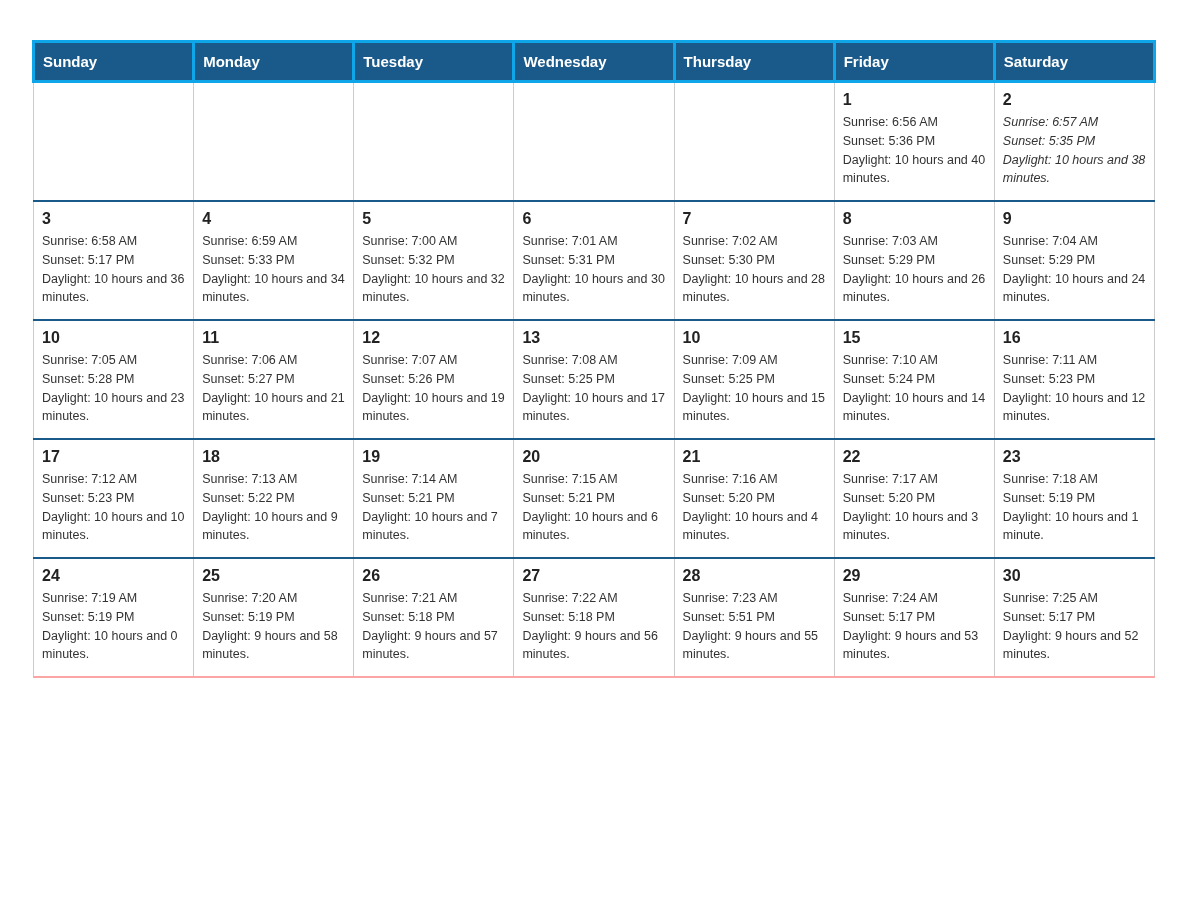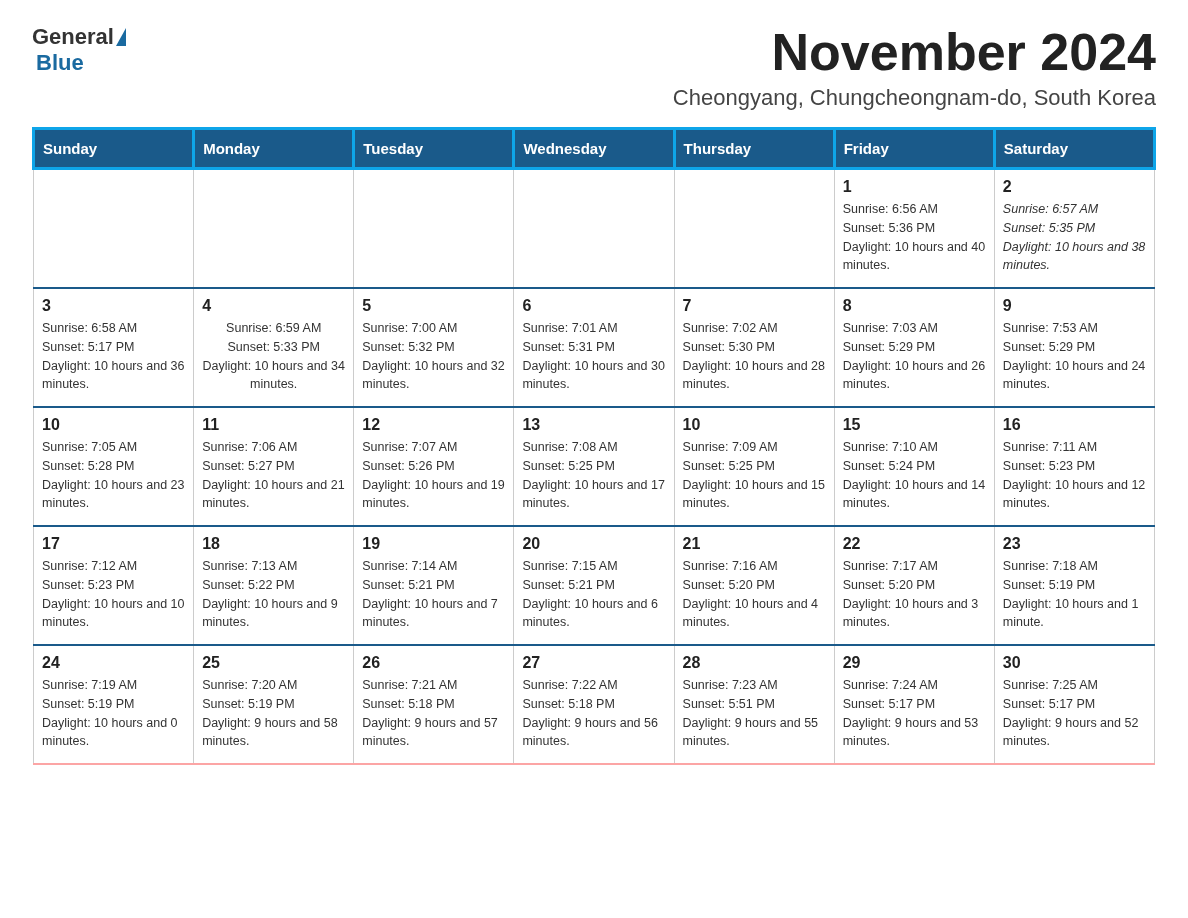--- a/index.html
+++ b/index.html
@@ -97,33 +97,20 @@
       color: #333;
       line-height: 1.5;
     }
     .empty-cell { background: #fff; }
     .calendar tbody tr:last-child { border-bottom: 2px solid #fca5a5; }
   </style>
 </head>
 <body>
 
 <div class="header-area">
-  <div class="logo">
-    <div class="logo-text">
-      <span class="logo-general">General</span>
-      <span class="logo-triangle"></span>
-    </div>
-    <div style="margin-left:4px;">
-      <span class="logo-blue">Blue</span>
-    </div>
-  </div>
-  <div class="title-area">
-    <div class="page-title">November 2024</div>
-    <div class="subtitle">Cheongyang, Chungcheongnam-do, South Korea</div>
-  </div>
 </div>
 
 <table class="calendar">
   <thead>
     <tr>
     <th>Sunday</th>
         <th>Monday</th>
         <th>Tuesday</th>
         <th>Wednesday</th>
         <th>Thursday</th>
@@ -153,21 +140,21 @@
       </tr>
       <tr>
         <td>
           <span class="day-number">3</span>
           <div class="day-info" style="white-space: pre-line;">Sunrise: 6:58 AM
 Sunset: 5:17 PM
 Daylight: 10 hours and 36 minutes.</div>
         </td>
         <td>
           <span class="day-number">4</span>
-          <div class="day-info" style="white-space: pre-line; text-align: center;">Sunrise: 6:59 AM
+          <div class="day-info" style="white-space: pre-line;">Sunrise: 6:59 AM
 Sunset: 5:33 PM
 Daylight: 10 hours and 34 minutes.</div>
         </td>
         <td>
           <span class="day-number">5</span>
           <div class="day-info" style="white-space: pre-line;">Sunrise: 7:00 AM
 Sunset: 5:32 PM
 Daylight: 10 hours and 32 minutes.</div>
         </td>
         <td>
@@ -183,21 +170,21 @@
 Daylight: 10 hours and 28 minutes.</div>
         </td>
         <td>
           <span class="day-number">8</span>
           <div class="day-info" style="white-space: pre-line;">Sunrise: 7:03 AM
 Sunset: 5:29 PM
 Daylight: 10 hours and 26 minutes.</div>
         </td>
         <td>
           <span class="day-number">9</span>
-          <div class="day-info" style="white-space: pre-line;">Sunrise: 7:53 AM
+          <div class="day-info" style="white-space: pre-line;">Sunrise: 7:04 AM
 Sunset: 5:29 PM
 Daylight: 10 hours and 24 minutes.</div>
         </td>
       </tr>
       <tr>
         <td>
           <span class="day-number">10</span>
           <div class="day-info" style="white-space: pre-line;">Sunrise: 7:05 AM
 Sunset: 5:28 PM
 Daylight: 10 hours and 23 minutes.</div>

